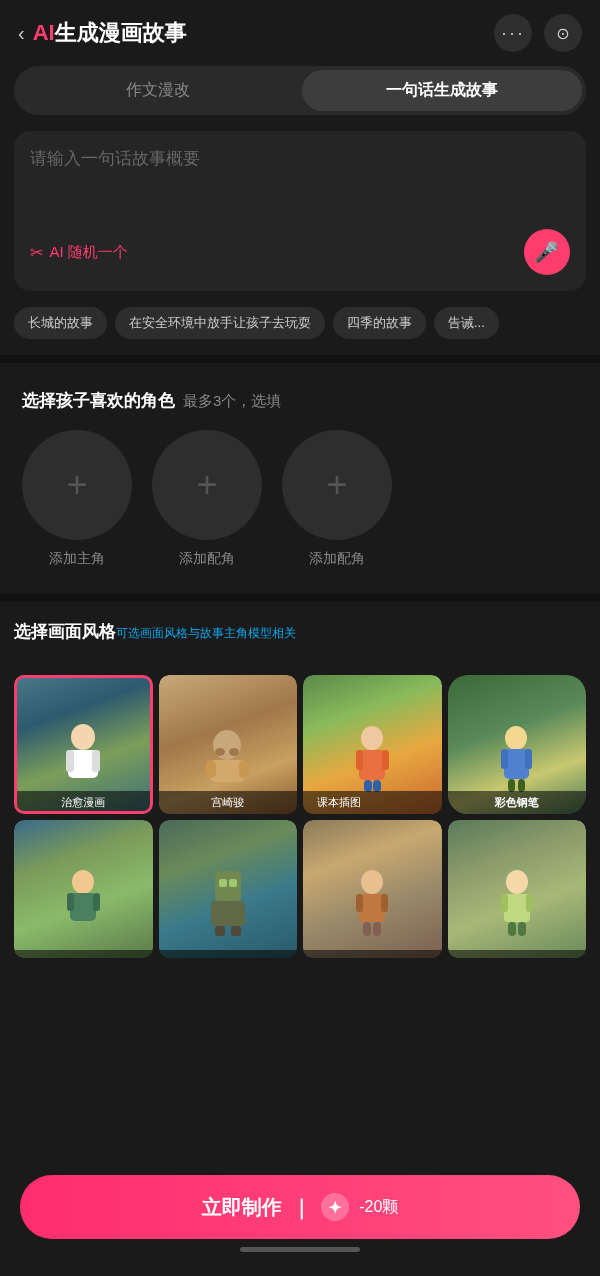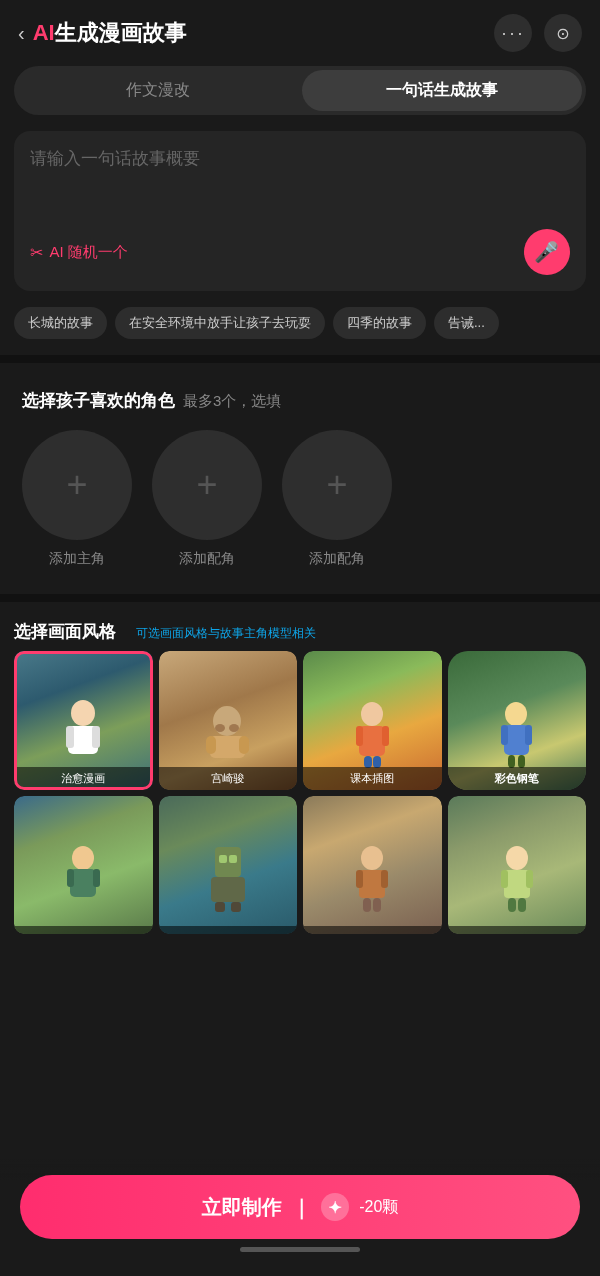--- a/index.html
+++ b/index.html
@@ -215,22 +215,22 @@
     }
 
     
     .style-section {
       padding: 18px 14px;
       background: #1a1a1a;
     }
     .style-header {
       display: flex;
       align-items: baseline;
-      gap: 20px;
-      margin-bottom: 8px;
+      gap: 0;
+      margin-bottom: 32px;
     }
     .style-note {
       font-size: 12px;
       color: #0ea5e9;
     }
     .style-grid {
       display: grid;
       grid-template-columns: 1fr 1fr 1fr 1fr;
       gap: 6px;
       margin-bottom: 6px;
@@ -441,21 +441,21 @@
         <div style="position:absolute;bottom:0;left:0;right:0;display:flex;align-items:flex-end;justify-content:center;padding-bottom:22px;">
           <svg width="45" height="68" viewBox="0 0 45 68">
             <ellipse cx="22" cy="14" rx="11" ry="12" fill="#f0c8a0"></ellipse>
             <rect x="9" y="26" width="26" height="30" rx="5" fill="#e87040"></rect>
             <rect x="6" y="26" width="7" height="20" rx="3" fill="#e06030"></rect>
             <rect x="32" y="26" width="7" height="20" rx="3" fill="#e06030"></rect>
             <rect x="14" y="56" width="8" height="12" rx="4" fill="#3060a8"></rect>
             <rect x="23" y="56" width="8" height="12" rx="4" fill="#3060a8"></rect>
           </svg>
         </div>
-        <div style="position:absolute;bottom:0;left:0;right:0;background:rgba(0,0,0,0.55);text-align:center;font-size:11px;color:#fff;padding:4px 2px;">课本插图</div>
+        <div style="position:absolute;bottom:0;left:0;right:0;background:rgba(0,0,0,0.55);font-size:11px;color:#fff;padding:4px 14px;">课本插图</div>
       </div>
     </div>
 
     <div class="style-item">
       <div class="thumb-4" style="width:100%;height:100%;min-height:120px;border-radius:20px;position:relative;overflow:hidden;font-weight:bold;">
         <div style="position:absolute;bottom:0;left:0;right:0;display:flex;align-items:flex-end;justify-content:center;padding-bottom:22px;">
           <svg width="45" height="68" viewBox="0 0 45 68">
             <ellipse cx="22" cy="14" rx="11" ry="12" fill="#f5d890"></ellipse>
             <rect x="10" y="25" width="25" height="30" rx="5" fill="#5080d0"></rect>
             <rect x="7" y="25" width="7" height="20" rx="3" fill="#4070c0"></rect>

